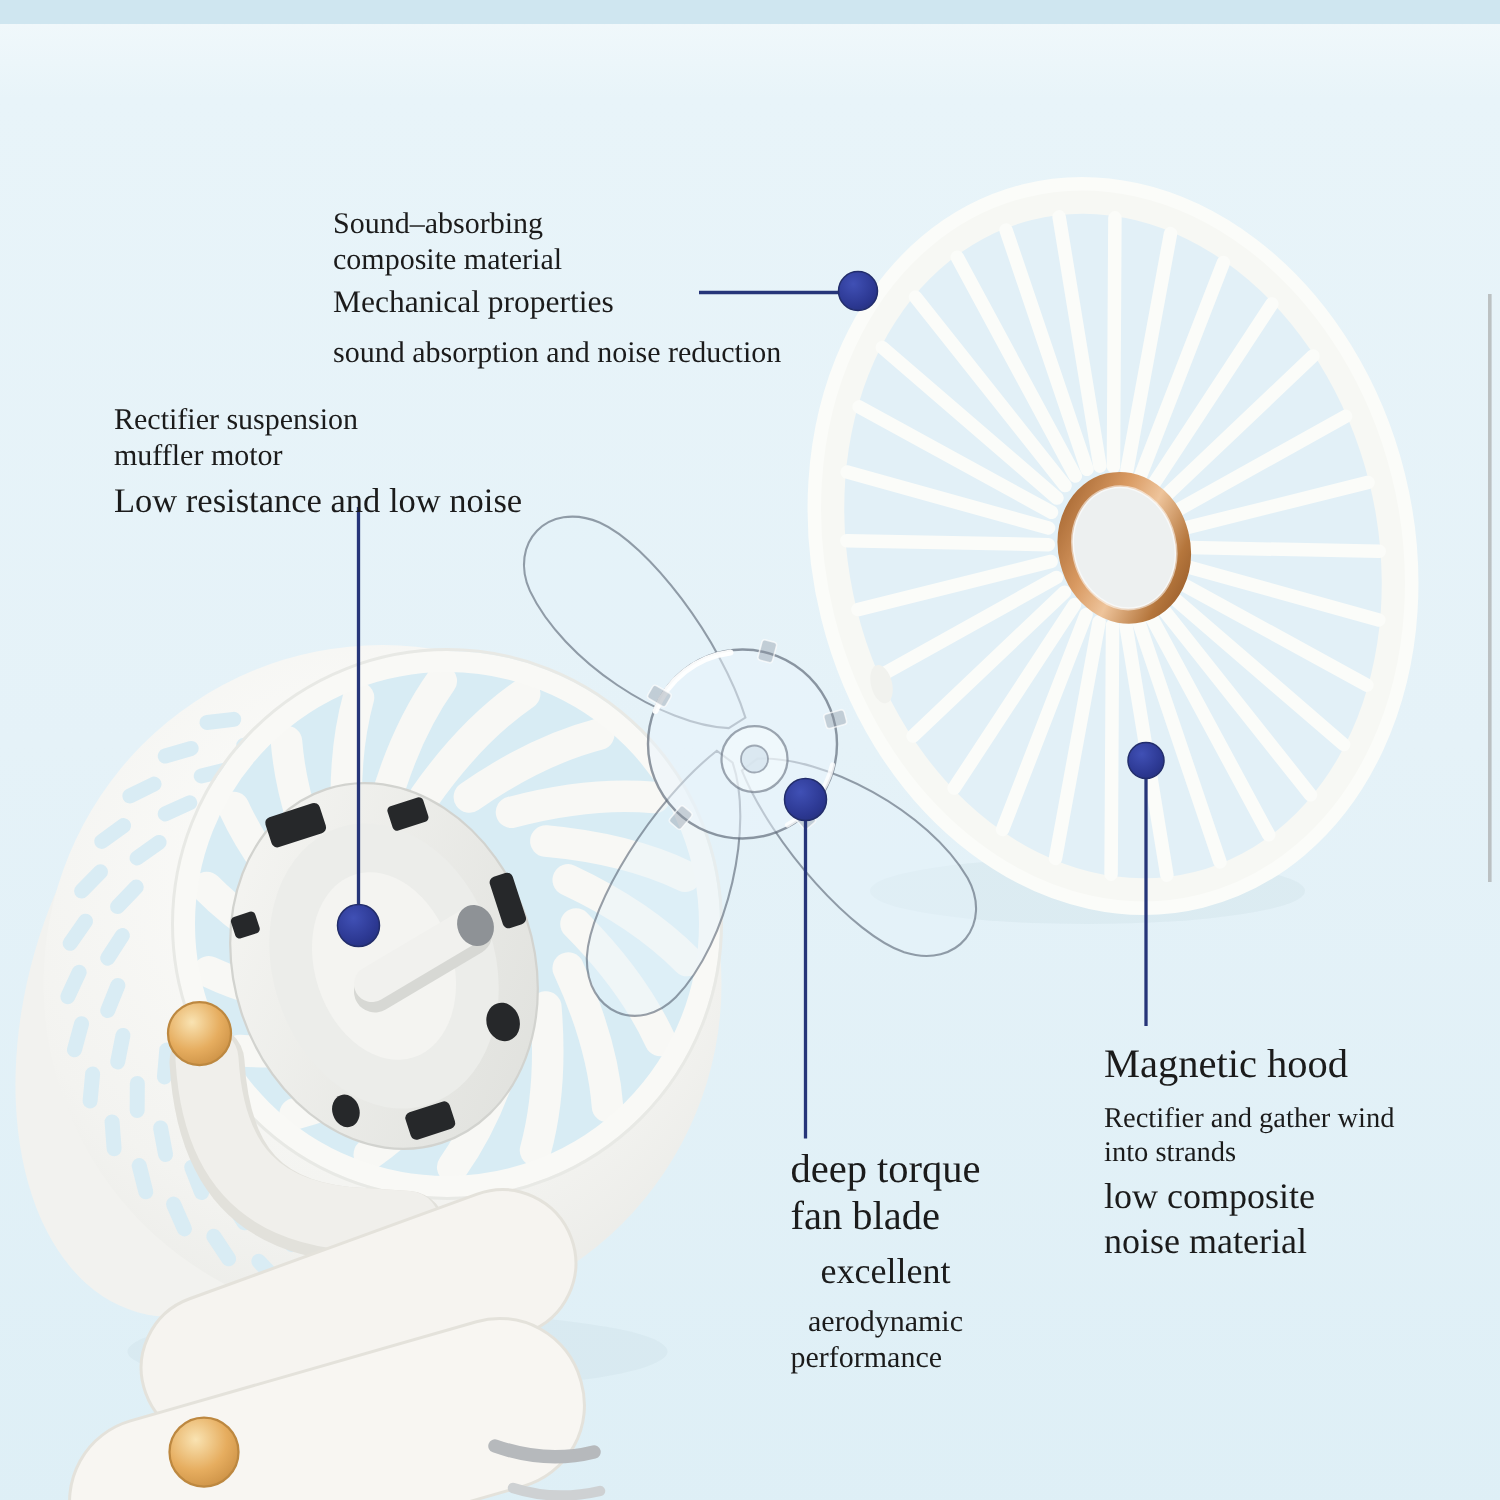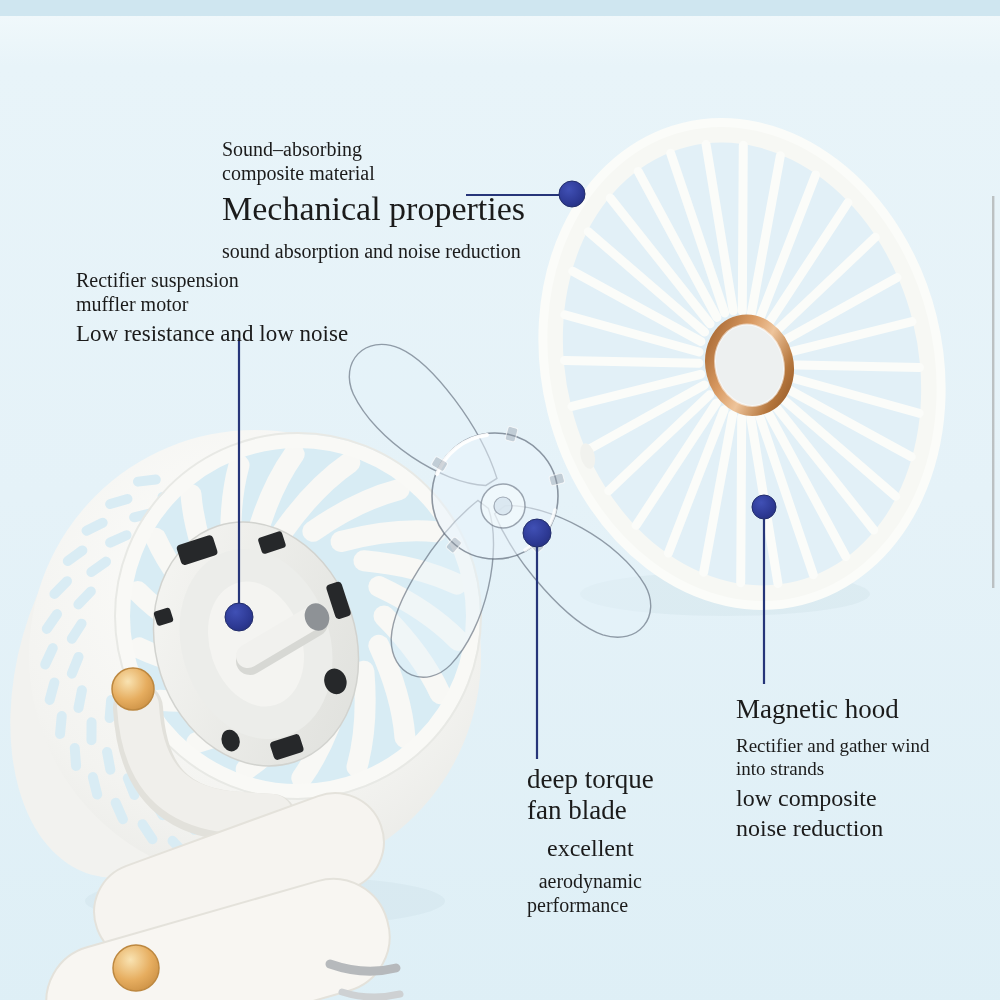--- a/index.html
+++ b/index.html
@@ -8,21 +8,21 @@
     background:linear-gradient(180deg,#f0f8fb 0%,#e8f4f9 5%,#e5f2f8 48%,#deeff6 100%);
     font-family:Liberation Serif, serif;color:#1b1b1b;margin-top:16px;
   }
   svg#art{position:absolute;left:0;top:0;}
   .ann{position:absolute;}
   .ann div{white-space:nowrap;}
   .t19{font-size:19px;line-height:1.22;}
   .t20{font-size:20px;line-height:1.22;}
   .t23{font-size:23px;line-height:1.2;margin-top:3px;}
   .t24{font-size:24px;line-height:1.25;}
-  .t26{font-size:34px;line-height:1.2;margin-top:3px;}
+  .t26{font-size:21px;line-height:1.2;margin-top:3px;}
   .t27{font-size:27px;line-height:1.16;}
   .gap8{margin-top:9px;}
   .gap5{margin-top:6px;text-align:center;}
   .gap2{margin-top:2px;}
 </style>
 </head>
 <body>
 
 <div class="canvas">
 
@@ -249,16 +249,16 @@
   <div class="t24 gap5">excellent</div>
   <div class="t20 gap5">aerodynamic</div>
   <div class="t20">performance</div>
 </div>
 
 <div class="ann" style="left:736px;top:678px">
   <div class="t27">Magnetic hood</div>
   <div class="t19 gap8">Rectifier and gather wind</div>
   <div class="t19">into strands</div>
   <div class="t24 gap2">low composite</div>
-  <div class="t24">noise reduction</div>
+  <div class="t24">noise material</div>
 </div>
 
 </div>
 
 </body></html>

